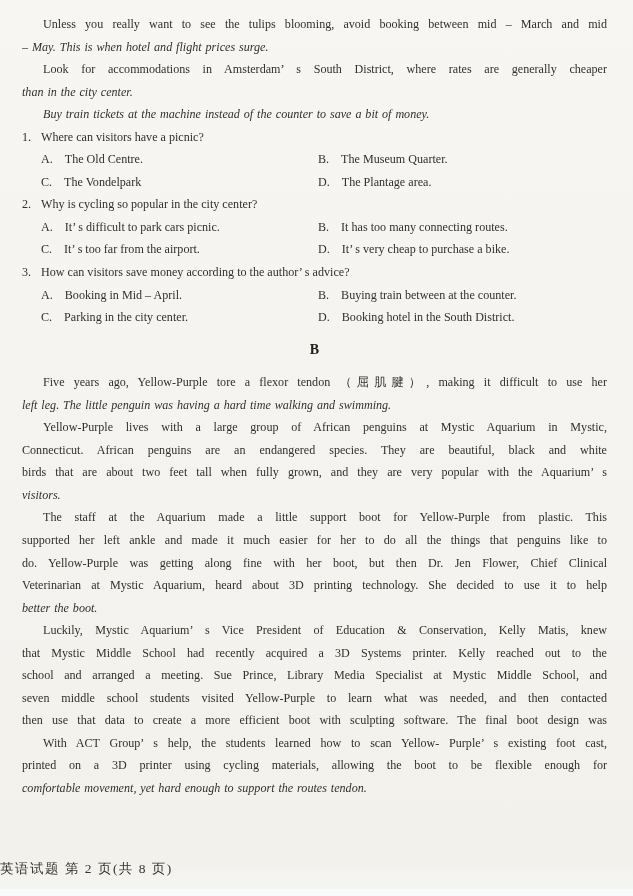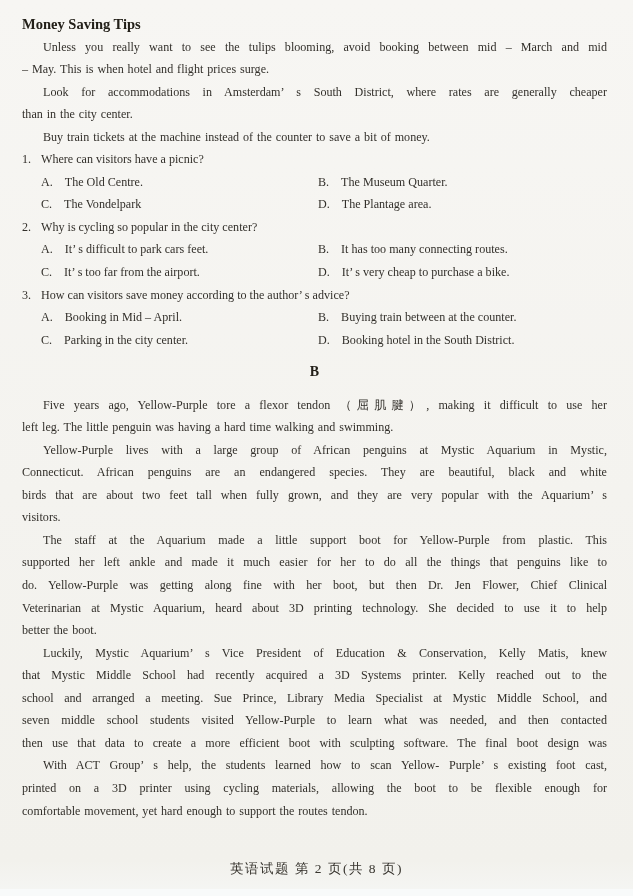--- a/index.html
+++ b/index.html
@@ -27,21 +27,21 @@
     font-size: 12.1px;
     line-height: 22.55px;
     height: 22.55px;
     white-space: nowrap;
     overflow: hidden;
     text-align: justify;
     text-align-last: justify;
     word-spacing: 0.9px;
   }
   .pline.first { padding-left: 21px; }
-  .pline.last { text-align-last: left; }
+  .pline.last { text-align-last: left; font-style: italic; }
 
   .qline {
     font-size: 12.1px;
     line-height: 22.55px;
     height: 22.55px;
     white-space: nowrap;
     overflow: hidden;
   }
   .qnum { display: inline-block; min-width: 12px; margin-right: 7px; }
 
@@ -63,40 +63,39 @@
     font-size: 14px;
     color: #232019;
     line-height: 22.5px;
     margin: 10px 0;
   }
 
   .footer {
     position: absolute;
     left: 0; right: 0;
     top: 860px;
-    text-align: center;
+    text-align: left;
     font-size: 13.5px;
     color: #38352f;
     letter-spacing: 1.5px;
   }
 
   .scan-edge {
     position: absolute;
     left: 0; right: 0; bottom: 0;
     height: 7px;
     background: #f8fafa;
   }
 </style>
 </head>
 <body>
 
 <div class="page">
   <div class="content">
 
-    <h1 class="heading">Money Saving Tips</h1>
 
     <div class="pline first">Unless you really want to see the tulips blooming, avoid booking between mid – March and mid</div>
     <div class="pline last">– May. This is when hotel and flight prices surge.</div>
     <div class="pline first">Look for accommodations in Amsterdam’ s South District, where rates are generally cheaper</div>
     <div class="pline last">than in the city center.</div>
     <div class="pline first last">Buy train tickets at the machine instead of the counter to save a bit of money.</div>
 
     <div class="qline">
       <span class="qnum">1.</span><span class="qtext">Where can visitors have a picnic?</span>
     </div>
@@ -115,21 +114,21 @@
       <div class="opt">
         <span class="olabel">D.</span><span>The Plantage area.</span>
       </div>
     </div>
 
     <div class="qline">
       <span class="qnum">2.</span><span class="qtext">Why is cycling so popular in the city center?</span>
     </div>
     <div class="opt-row">
       <div class="opt">
-        <span class="olabel">A.</span><span>It’ s difficult to park cars feet.</span>
+        <span class="olabel">A.</span><span>It’ s difficult to park cars picnic.</span>
       </div>
       <div class="opt">
         <span class="olabel">B.</span><span>It has too many connecting routes.</span>
       </div>
     </div>
     <div class="opt-row">
       <div class="opt">
         <span class="olabel">C.</span><span>It’ s too far from the airport.</span>
       </div>
       <div class="opt">

